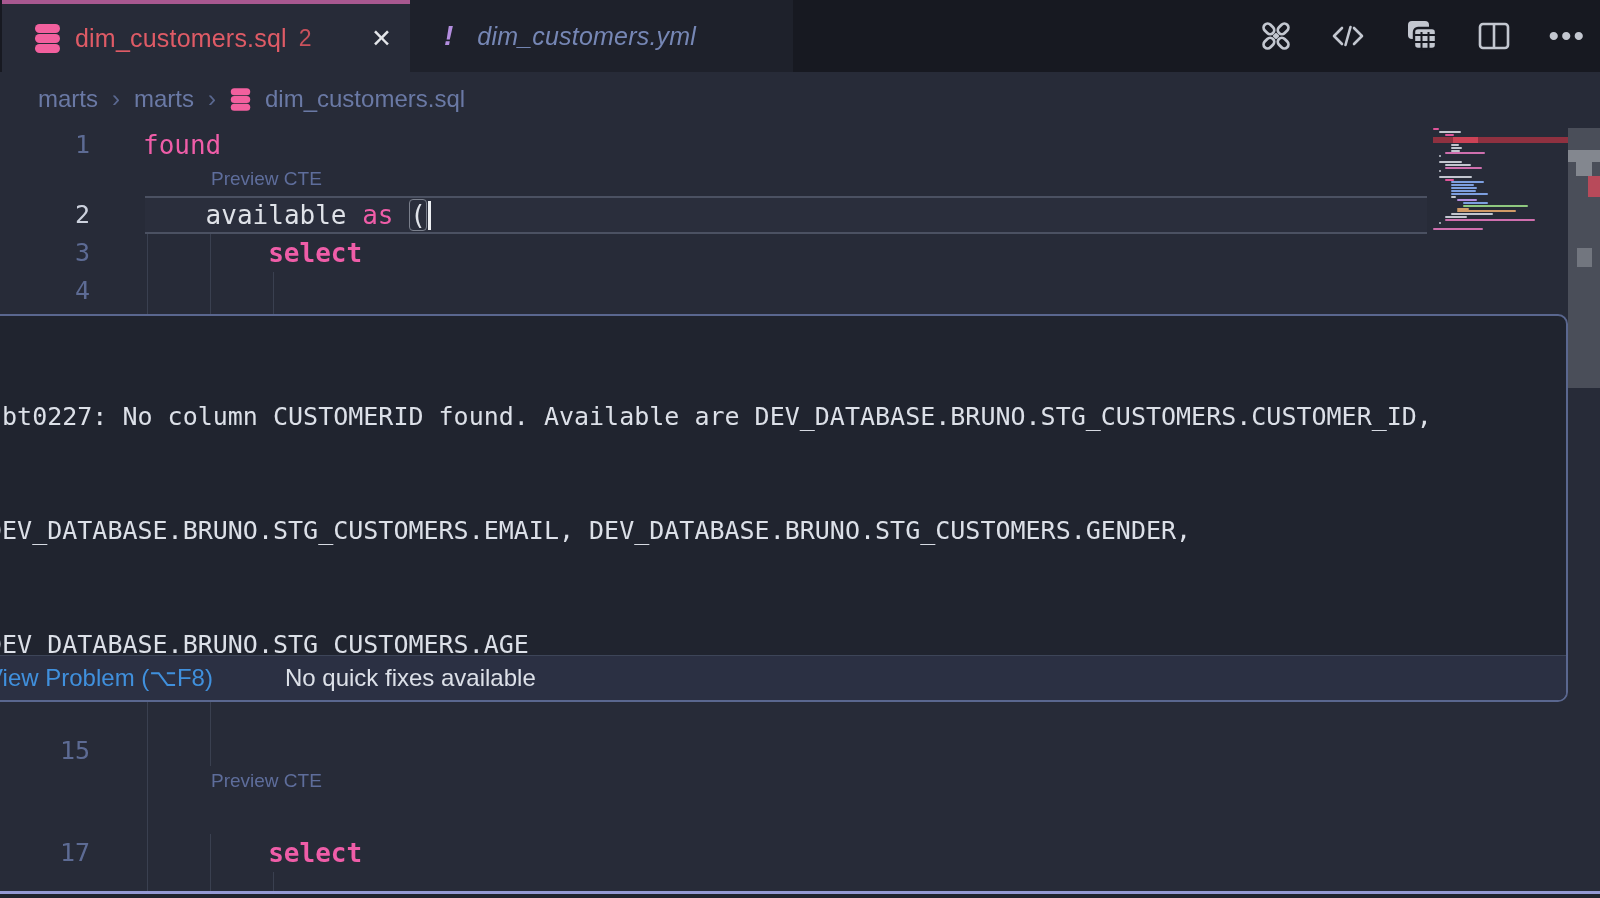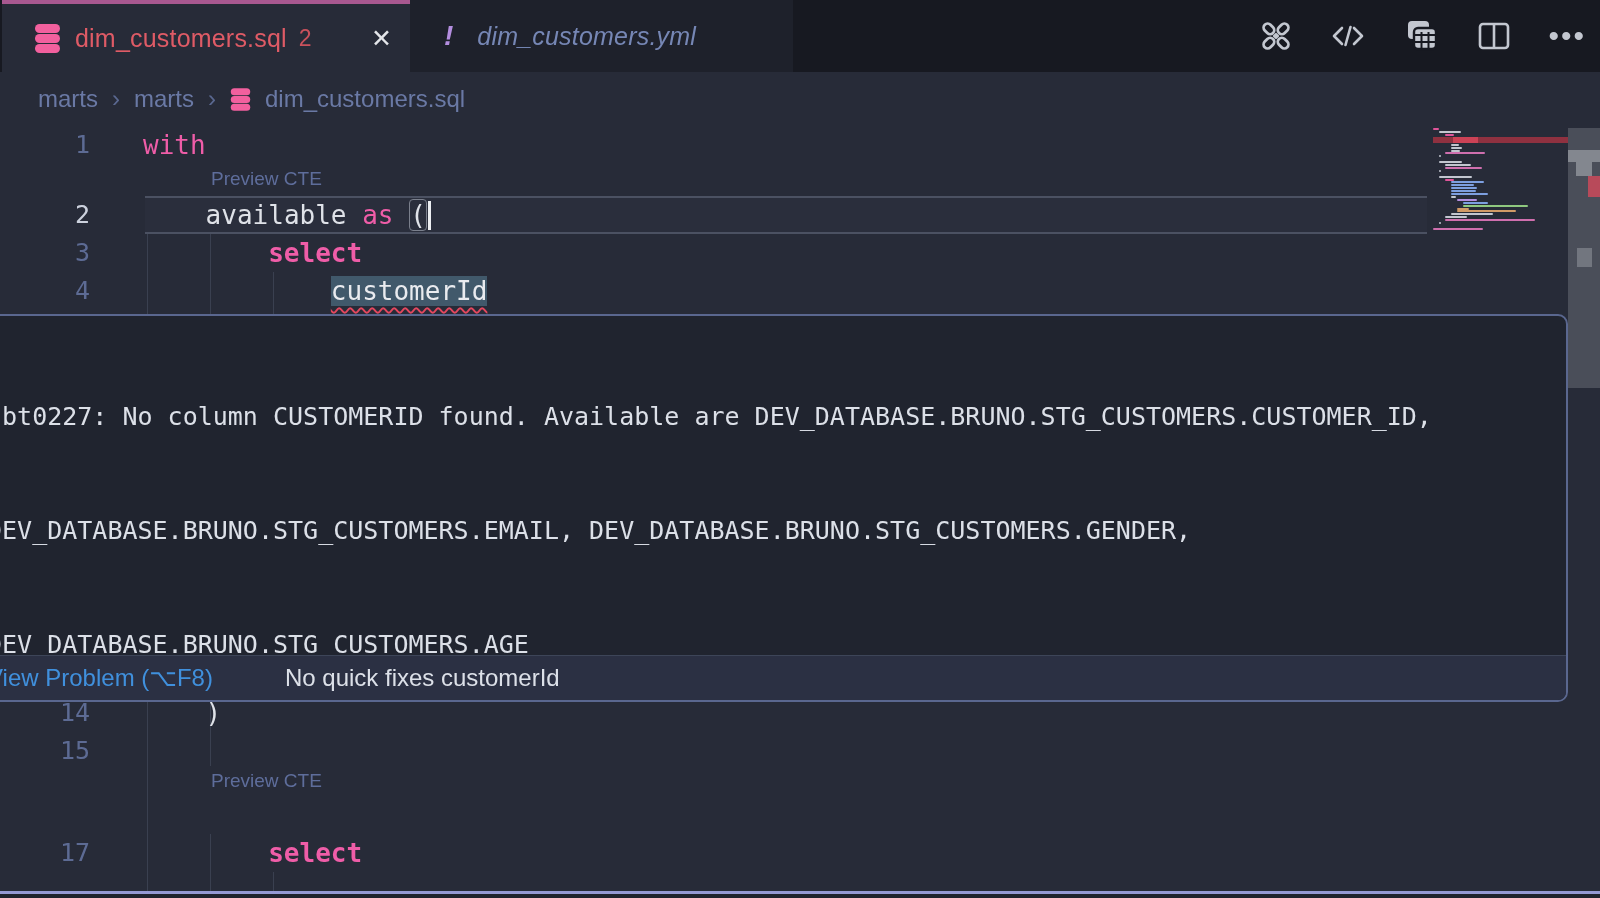--- a/index.html
+++ b/index.html
@@ -151,44 +151,39 @@
   <div class="guide" style="left:147px;top:234px;height:80px;"></div>
   <div class="guide" style="left:210px;top:234px;height:80px;"></div>
   <div class="guide" style="left:273px;top:272px;height:42px;"></div>
   <div class="guide" style="left:147px;top:700px;height:191px;"></div>
   <div class="guide" style="left:210px;top:700px;height:66px;"></div>
   <div class="guide" style="left:210px;top:834px;height:57px;"></div>
   <div class="guide" style="left:273px;top:872px;height:19px;"></div>
 
   <div class="row mono" style="top:126px;">
     <span class="gutter">1</span>
-    <span class="codetxt"><span class="kw">with</span></span>
+    <span class="codetxt"><span class="kw">found</span></span>
   </div>
 
   <div class="codelens" style="top:164px;">Preview CTE</div>
 
   <div class="row mono" style="top:196px;">
     <span class="gutter gutter-active">2</span>
     <span class="codetxt p4"><span>available</span><span class="kw"> as </span><span class="bracket">(</span><span class="cursor"></span></span>
   </div>
 
   <div class="row mono" style="top:234px;">
     <span class="gutter">3</span>
     <span class="codetxt p8"><span class="kw">select</span></span>
   </div>
 
   <div class="row mono" style="top:272px;">
     <span class="gutter">4</span>
-    <span class="codetxt p12"><span class="hl">customerId</span></span>
-  </div>
-
-  <div class="row mono" style="top:694px;">
-    <span class="gutter">14</span>
-    <span class="codetxt p4"><span>)</span></span>
-  </div>
+  </div>
+
 
   <div class="row mono" style="top:732px;">
     <span class="gutter">15</span>
   </div>
 
   <div class="codelens" style="top:766px;">Preview CTE</div>
 
 
   <div class="row mono" style="top:834px;">
     <span class="gutter">17</span>
@@ -240,20 +235,20 @@
   <div class="hover">
     <div class="hv-block mono">
       <div class="hv-line">dbt0227: No column CUSTOMERID found. Available are DEV_DATABASE.BRUNO.STG_CUSTOMERS.CUSTOMER_ID,</div>
       <div class="hv-line">DEV_DATABASE.BRUNO.STG_CUSTOMERS.EMAIL, DEV_DATABASE.BRUNO.STG_CUSTOMERS.GENDER,</div>
       <div class="hv-line">DEV_DATABASE.BRUNO.STG_CUSTOMERS.AGE</div>
       
     </div>
 
     <div class="hv-actions">
       <span class="hv-link">View Problem (⌥F8)</span>
-      <span class="hv-nofix">No quick fixes customerId</span>
+      <span class="hv-nofix">No quick fixes available</span>
     </div>
   </div>
 
   <div class="bottom-line"></div>
   <div class="bottom-gap"></div>
 
 </div>
 
 </body></html>

